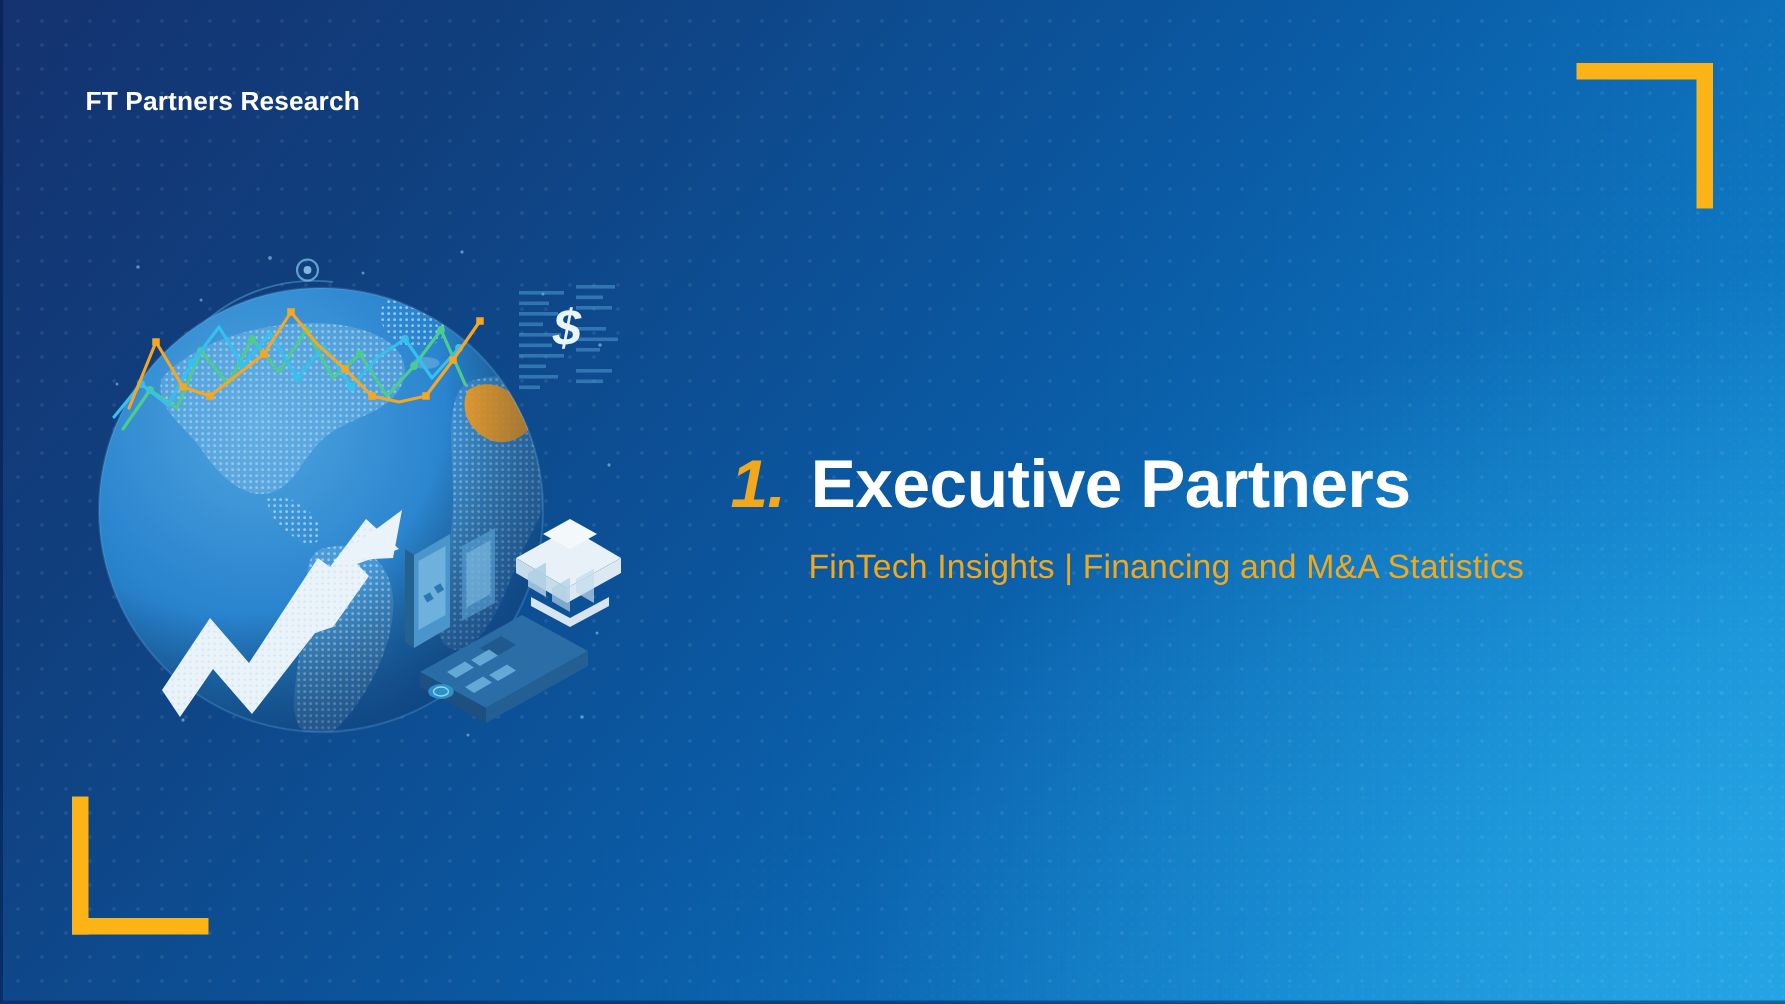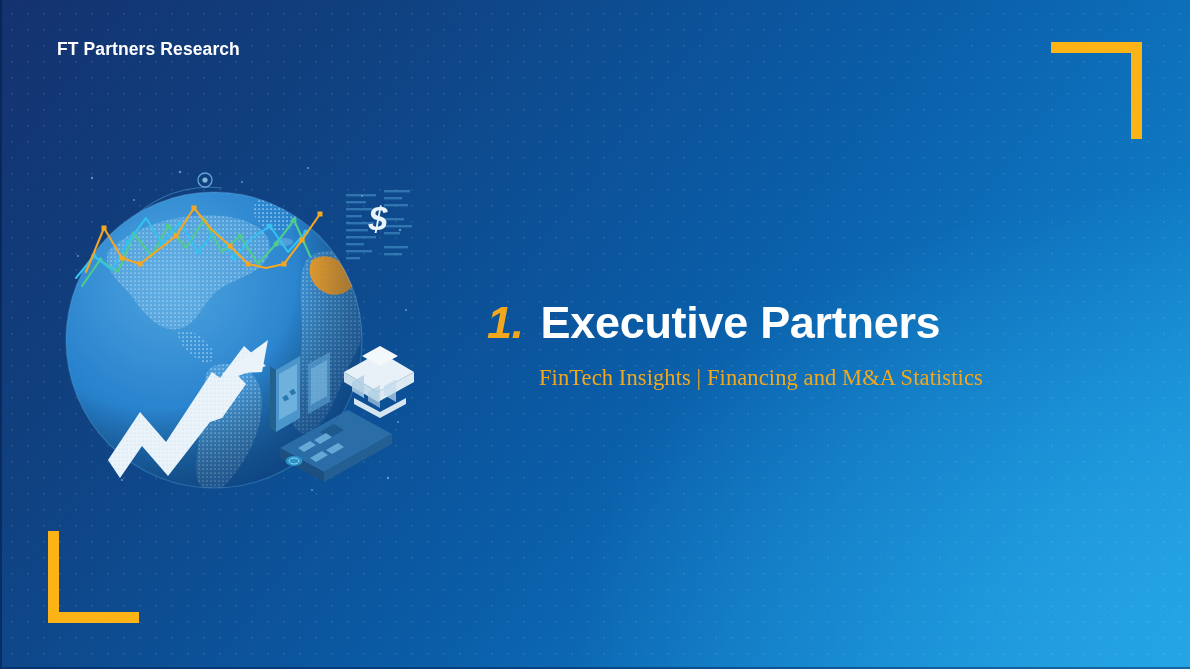--- a/index.html
+++ b/index.html
@@ -47,21 +47,21 @@
     inset: 0;
     border-left: 2px solid rgba(3,28,72,0.55);
     border-bottom: 2px solid rgba(3,28,72,0.45);
     pointer-events: none;
   }
 
   
   .header-label {
     position: absolute;
     left: 57px;
-    top: 39px;
+    top: 57px;
     font-size: 17.5px;
     font-weight: bold;
     color: #ffffff;
     letter-spacing: 0.1px;
     white-space: nowrap;
   }
 
   
   .bracket {
     position: absolute;
@@ -114,21 +114,20 @@
     letter-spacing: -0.3px;
     white-space: nowrap;
   }
   .subtitle {
     margin-top: 20px;
     margin-left: 52px;
     font-size: 22.5px;
     color: var(--gold);
     letter-spacing: 0.1px;
     white-space: nowrap;
-    font-family: Liberation Serif, serif;
   }
 
   
   .illustration {
     position: absolute;
     left: 62px;
     top: 160px;
     width: 360px;
     height: 350px;
   }

